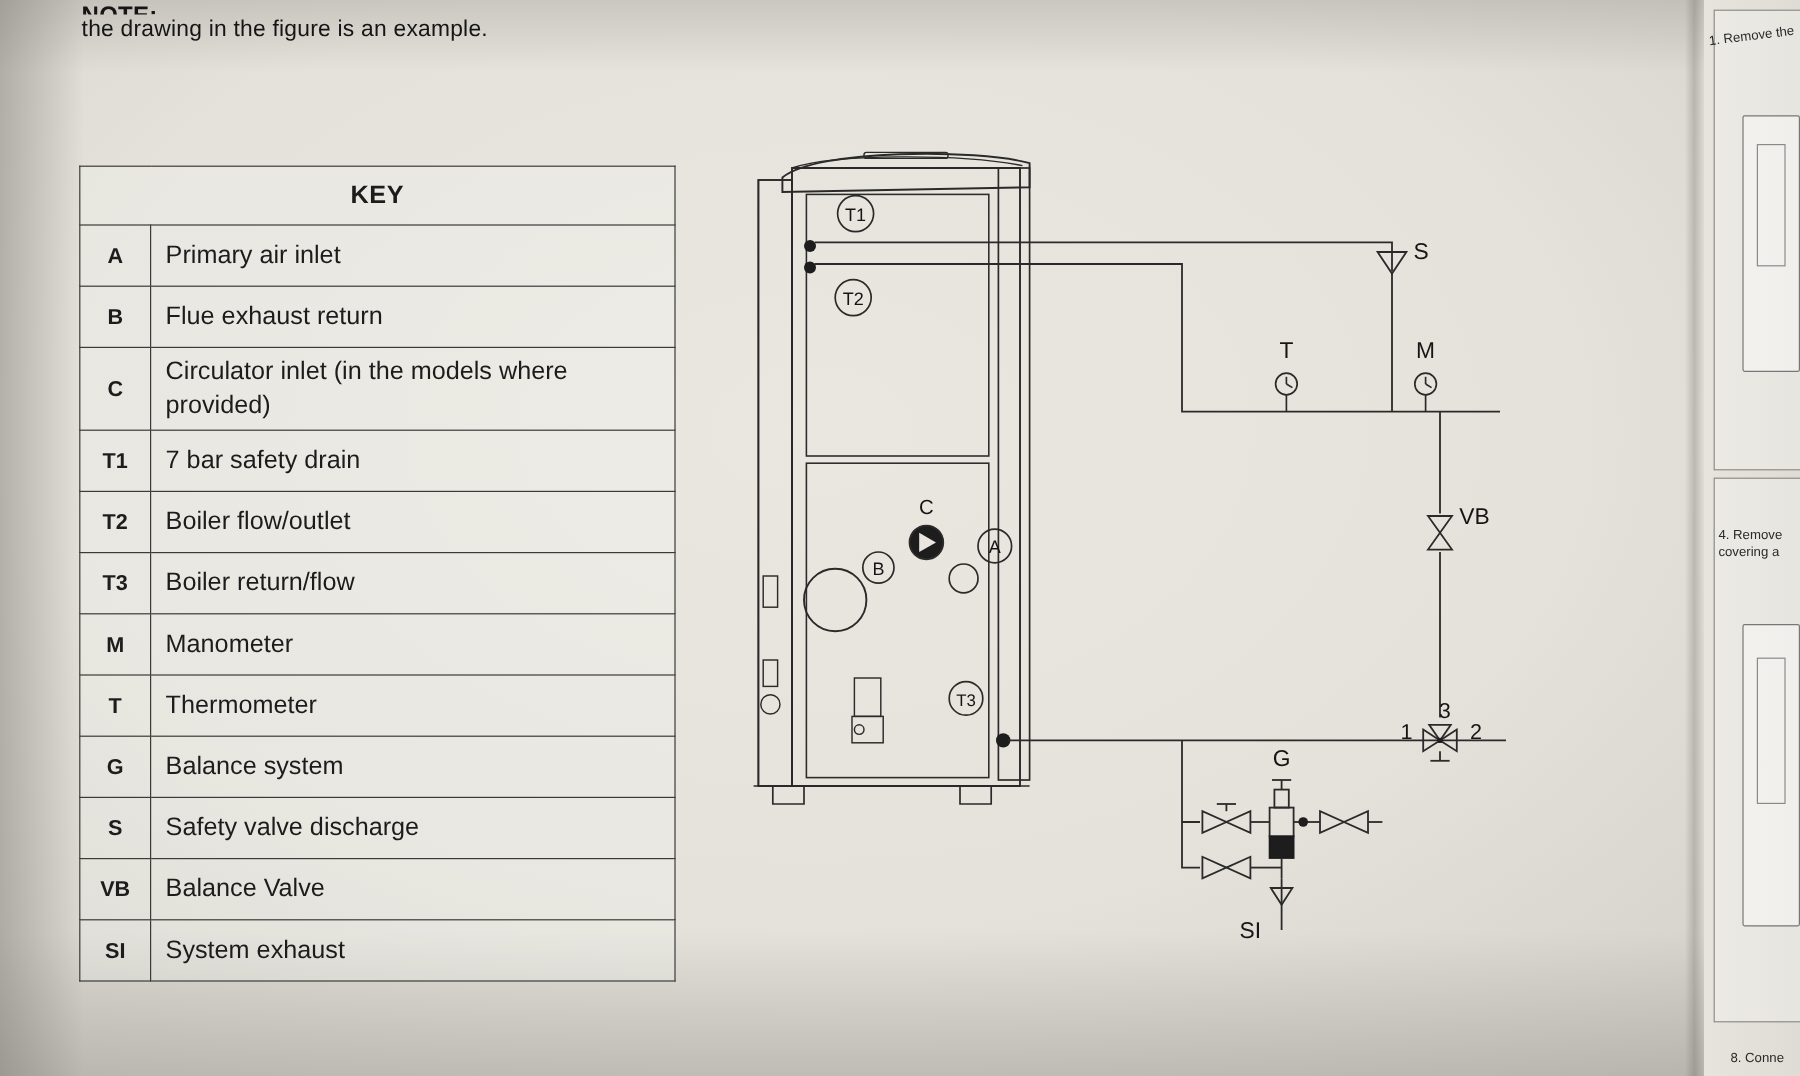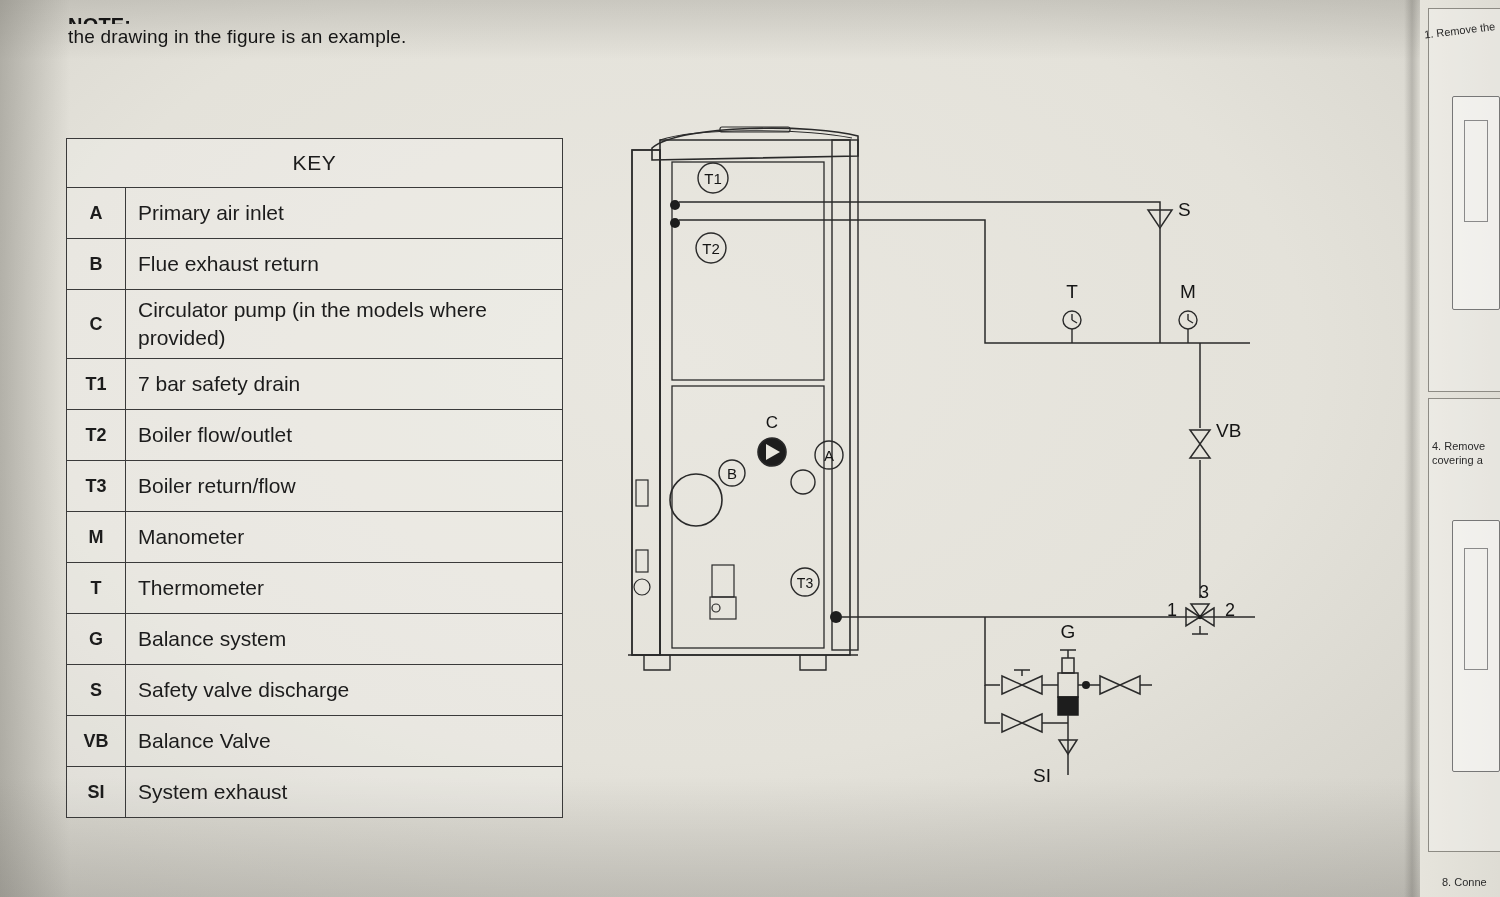--- a/index.html
+++ b/index.html
@@ -37,21 +37,21 @@
     position: absolute;
     left: 1404px; top: 0; width: 16px; height: 897px;
     background: linear-gradient(to right, rgba(90,88,82,0.0), rgba(90,88,82,0.28), rgba(90,88,82,0.0));
     pointer-events: none;
   }
 
   
   .top-text {
     position: absolute;
     left: 68px;
-    top: 16px;
+    top: 4px;
     font-size: 19px;
     letter-spacing: 0.2px;
     color: #151515;
   }
   .top-text .cut {
     display: block;
     height: 8px;
     overflow: hidden;
     font-weight: bold;
     font-size: 20px;
@@ -72,21 +72,21 @@
     border-collapse: collapse;
     background: rgba(255,255,255,0.20);
   }
   .key-table td, .key-table th {
     border: 1px solid #3a3a3a;
     padding: 0;
     vertical-align: middle;
   }
   .key-title {
     text-align: center;
-    font-weight: normal;
+    font-weight: bold;
     font-size: 21px;
     letter-spacing: 0.6px;
     height: 48px;
   }
   .key-sym {
     width: 58px;
     text-align: center;
     font-weight: bold;
     font-size: 18px;
     height: 50px;
@@ -171,21 +171,21 @@
     <tr>
       <td class="key-sym">A</td>
       <td class="key-desc">Primary air inlet</td>
     </tr>
     <tr>
       <td class="key-sym">B</td>
       <td class="key-desc">Flue exhaust return</td>
     </tr>
     <tr class="row-tall">
       <td class="key-sym">C</td>
-      <td class="key-desc">Circulator pump (in the models where provided)</td>
+      <td class="key-desc">Circulator inlet (in the models where provided)</td>
     </tr>
     <tr>
       <td class="key-sym">T1</td>
       <td class="key-desc">7 bar safety drain</td>
     </tr>
     <tr>
       <td class="key-sym">T2</td>
       <td class="key-desc">Boiler flow/outlet</td>
     </tr>
     <tr>

